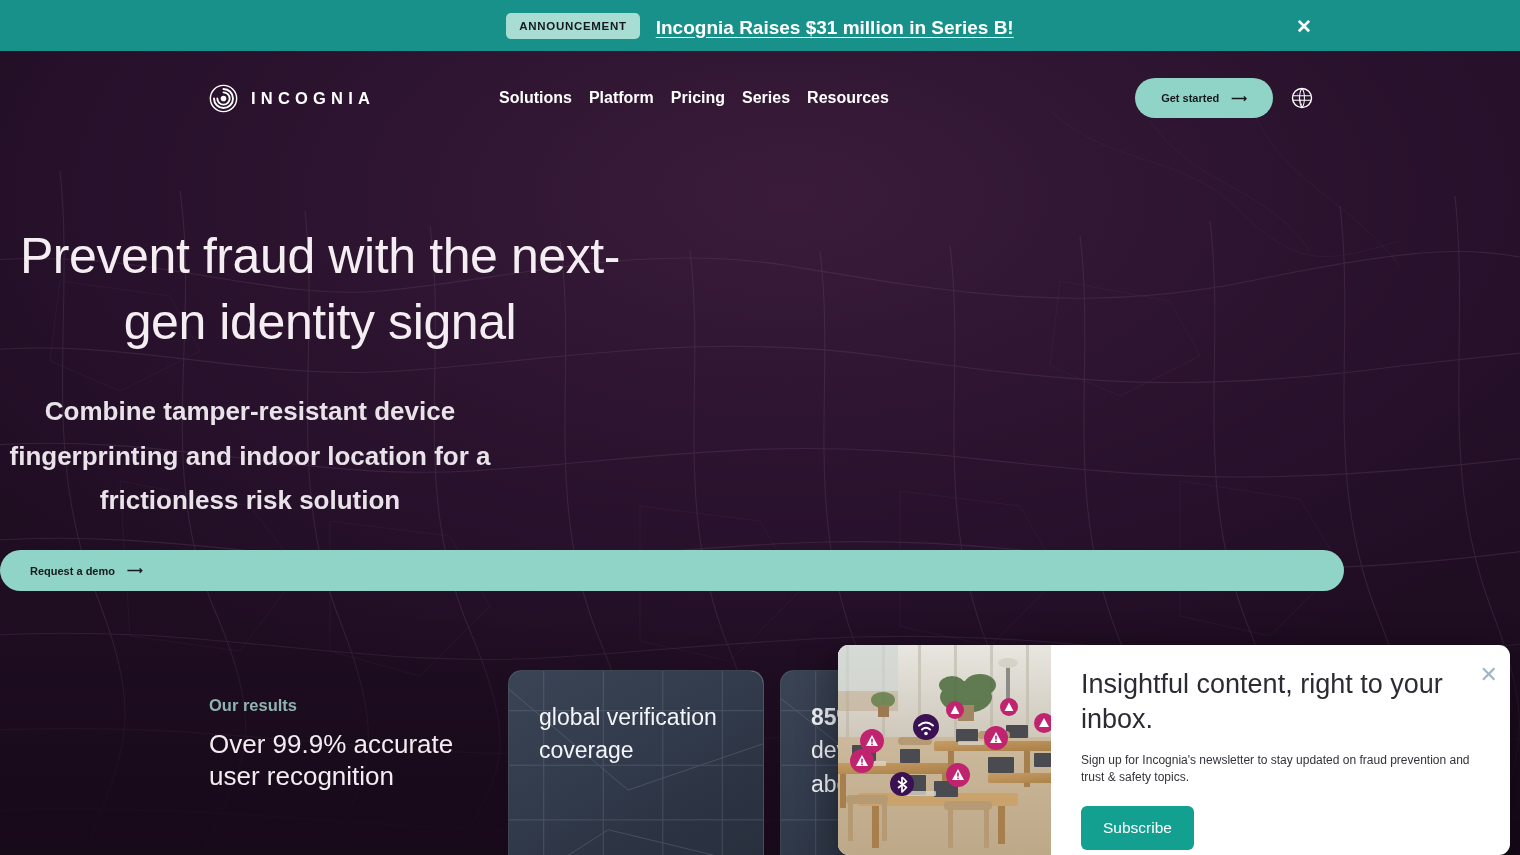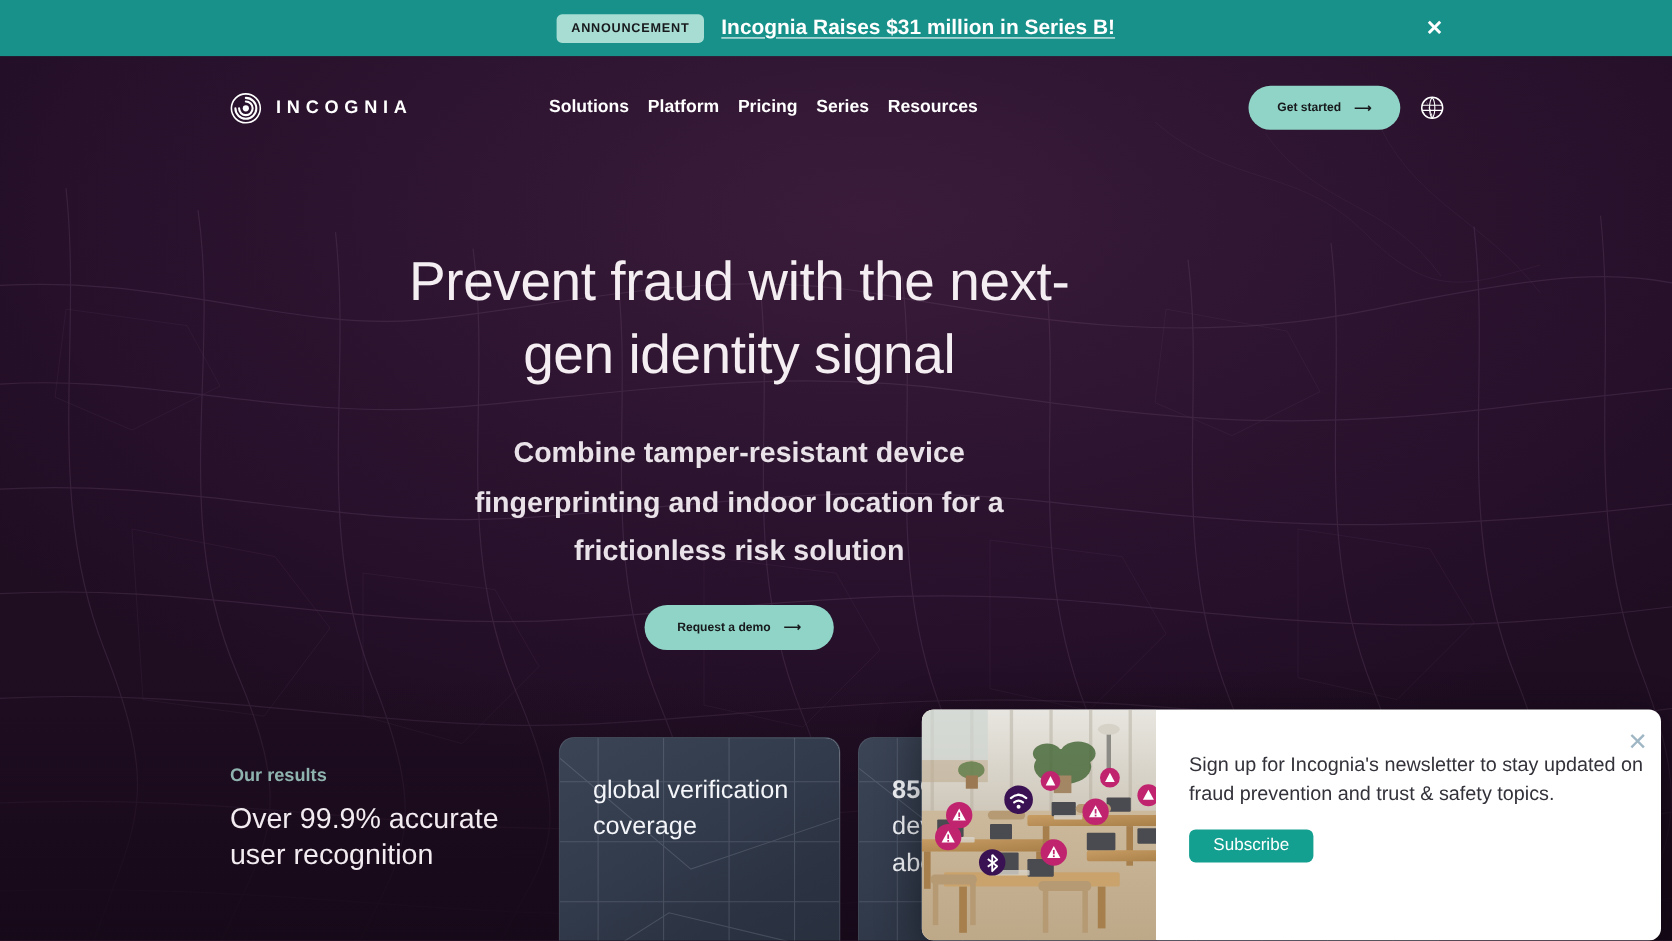--- a/index.html
+++ b/index.html
@@ -13,21 +13,21 @@
   .page { position: relative; width: 1520px; height: 855px; overflow: hidden; }
 
   
   .announce {
     position: absolute; top: 0; left: 0;
     width: 1520px; height: 51px;
     background: #17918a;
     display: flex; align-items: center; justify-content: center;
     z-index: 40;
   }
-  .announce-inner { display: flex; align-items: center; gap: 16px; }
+  .announce-inner { display: flex; align-items: flex-end; gap: 16px; }
   .announce-badge {
     background: #a8ddd3; color: #17191c;
     font-size: 11.5px; font-weight: bold; letter-spacing: .7px;
     padding: 7px 13px; border-radius: 5px;
     white-space: nowrap;
   }
   .announce-link {
     color: #ffffff; font-size: 19px; font-weight: bold;
     text-decoration: underline; text-underline-offset: 3px;
     white-space: nowrap; cursor: pointer;
@@ -85,21 +85,21 @@
     display: inline-flex; align-items: center; gap: 12px;
     cursor: pointer;
   }
   .btn-started { height: 40px; padding: 0 26px; }
   .arrow { display: inline-block; }
   .globe-btn { cursor: pointer; width: 22px; height: 22px; display: block; }
 
   
   .hero {
     position: absolute; top: 51px; left: 0; width: 1344px;
-    display: flex; flex-direction: column; align-items: center;
+    display: flex; flex-direction: column; 
     z-index: 20;
   }
   .hero-title {
     margin-top: 172px;
     width: 640px; text-align: center;
     color: #f4eef2; font-size: 50px; font-weight: normal;
     line-height: 1.32; letter-spacing: -0.4px;
   }
   .hero-sub {
     margin-top: 34px;
@@ -167,27 +167,27 @@
   }
   .popup-img { width: 213px; height: 210px; position: relative; overflow: hidden; flex: 0 0 213px; }
   .popup-img .photo { position: absolute; inset: 0; }
   .popup-body { flex: 1; padding: 22px 24px 0 30px; position: relative; }
   .popup-title {
     color: #2c2b33; font-size: 27px; line-height: 1.28; font-weight: normal;
     width: 370px;
   }
   .popup-desc {
     margin-top: 16px; width: 415px;
-    color: #33323a; font-size: 18px; line-height: 1.42;
+    color: #33323a; font-size: 12px; line-height: 1.42;
   }
   .popup-sub {
     margin-top: 20px;
     background: #14a090; color: #ffffff;
     border: none; border-radius: 6px;
-    height: 30px; padding: 0 22px;
+    height: 44px; padding: 0 22px;
     font-family: "Liberation Sans", sans-serif;
     font-size: 15.5px; cursor: pointer;
   }
   .popup-close {
     position: absolute; right: 22px; top: 19px;
     color: #9fb6c4; font-size: 22px; line-height: 1;
     cursor: pointer; font-weight: normal;
   }
 </style>
 </head>
@@ -431,19 +431,20 @@
           <path d="M117 60.5 L121.4 69 H112.6 Z" fill="#fff"></path>
           <circle cx="171" cy="62" r="9" fill="#c0246f"></circle>
           <path d="M171 57.5 L175.4 66 H166.6 Z" fill="#fff"></path>
           <circle cx="206" cy="78" r="10" fill="#c0246f"></circle>
           <path d="M206 73 L211 82 H201 Z" fill="#fff"></path>
         </g>
       </svg>
     </div>
 
     <div class="popup-body">
+      <div class="popup-title">Insightful content, right to your inbox.</div>
       <div class="popup-desc">Sign up for Incognia's newsletter to stay updated on fraud prevention and trust &amp; safety topics.</div>
       <button class="popup-sub">Subscribe</button>
       <span class="popup-close">✕</span>
     </div>
   </div>
 
 </div>
 
 </body></html>

